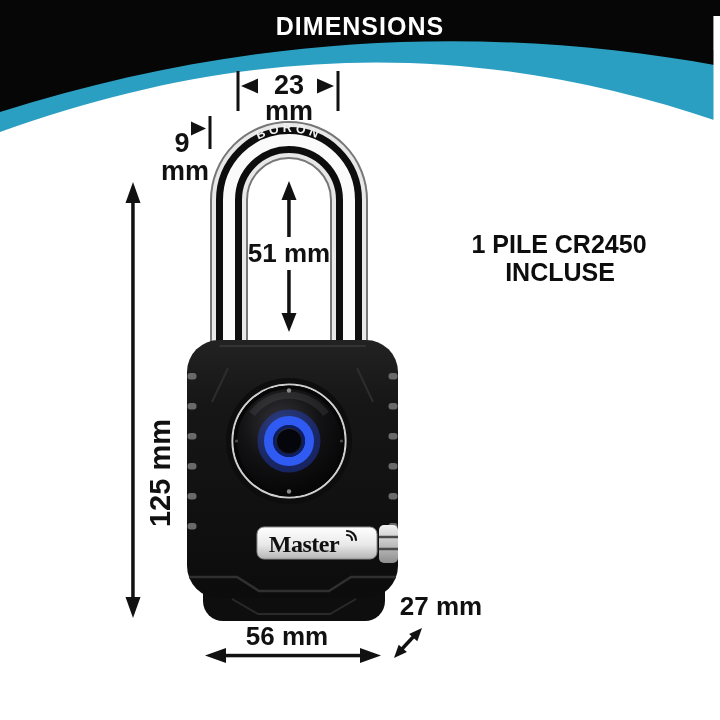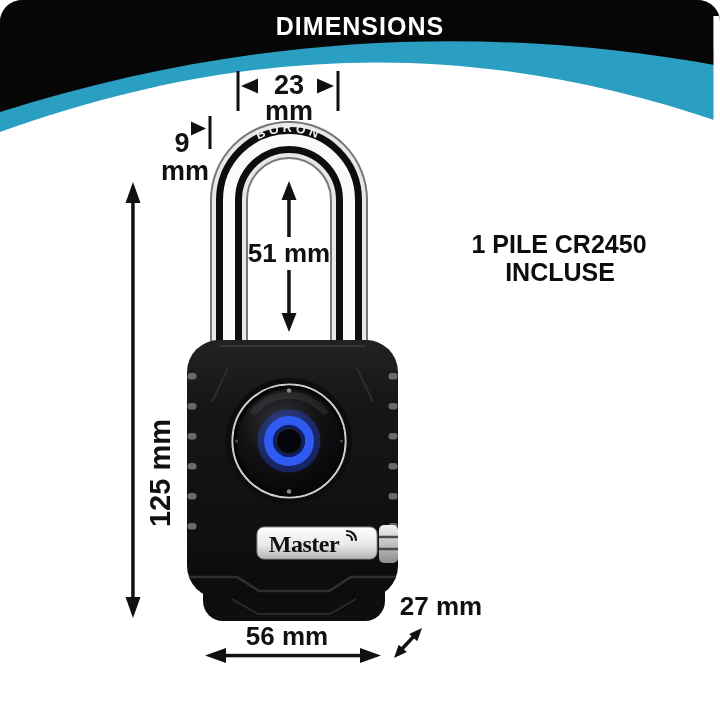--- a/index.html
+++ b/index.html
@@ -1,16 +1,16 @@
 <!DOCTYPE html>
 <html><head>
 <meta charset="utf-8">
 <style>
   html,body{margin:0;padding:0;background:#ffffff;}
-  .stage{position:relative;width:720px;height:720px;background:#ffffff;overflow:hidden;border-radius:22px;}
+  .stage{position:relative;width:720px;height:720px;background:#ffffff;overflow:hidden;}
   svg{display:block}
   .dim-label{font-family:"Liberation Sans", sans-serif;font-weight:bold;fill:#111111;}
   .banner-title{font-family:"Liberation Sans", sans-serif;font-weight:bold;fill:#ffffff;letter-spacing:1px;}
   .boron-text{font-family:"Liberation Sans", sans-serif;font-weight:bold;fill:#efefef;letter-spacing:3.5px;}
   .brand-text{font-family:"Liberation Serif", serif;font-weight:bold;fill:#101010;letter-spacing:-0.5px;}
   .note-text{font-family:"Liberation Sans", sans-serif;font-weight:bold;fill:#0d0d0d;}
 </style>
 </head>
 <body>
 

